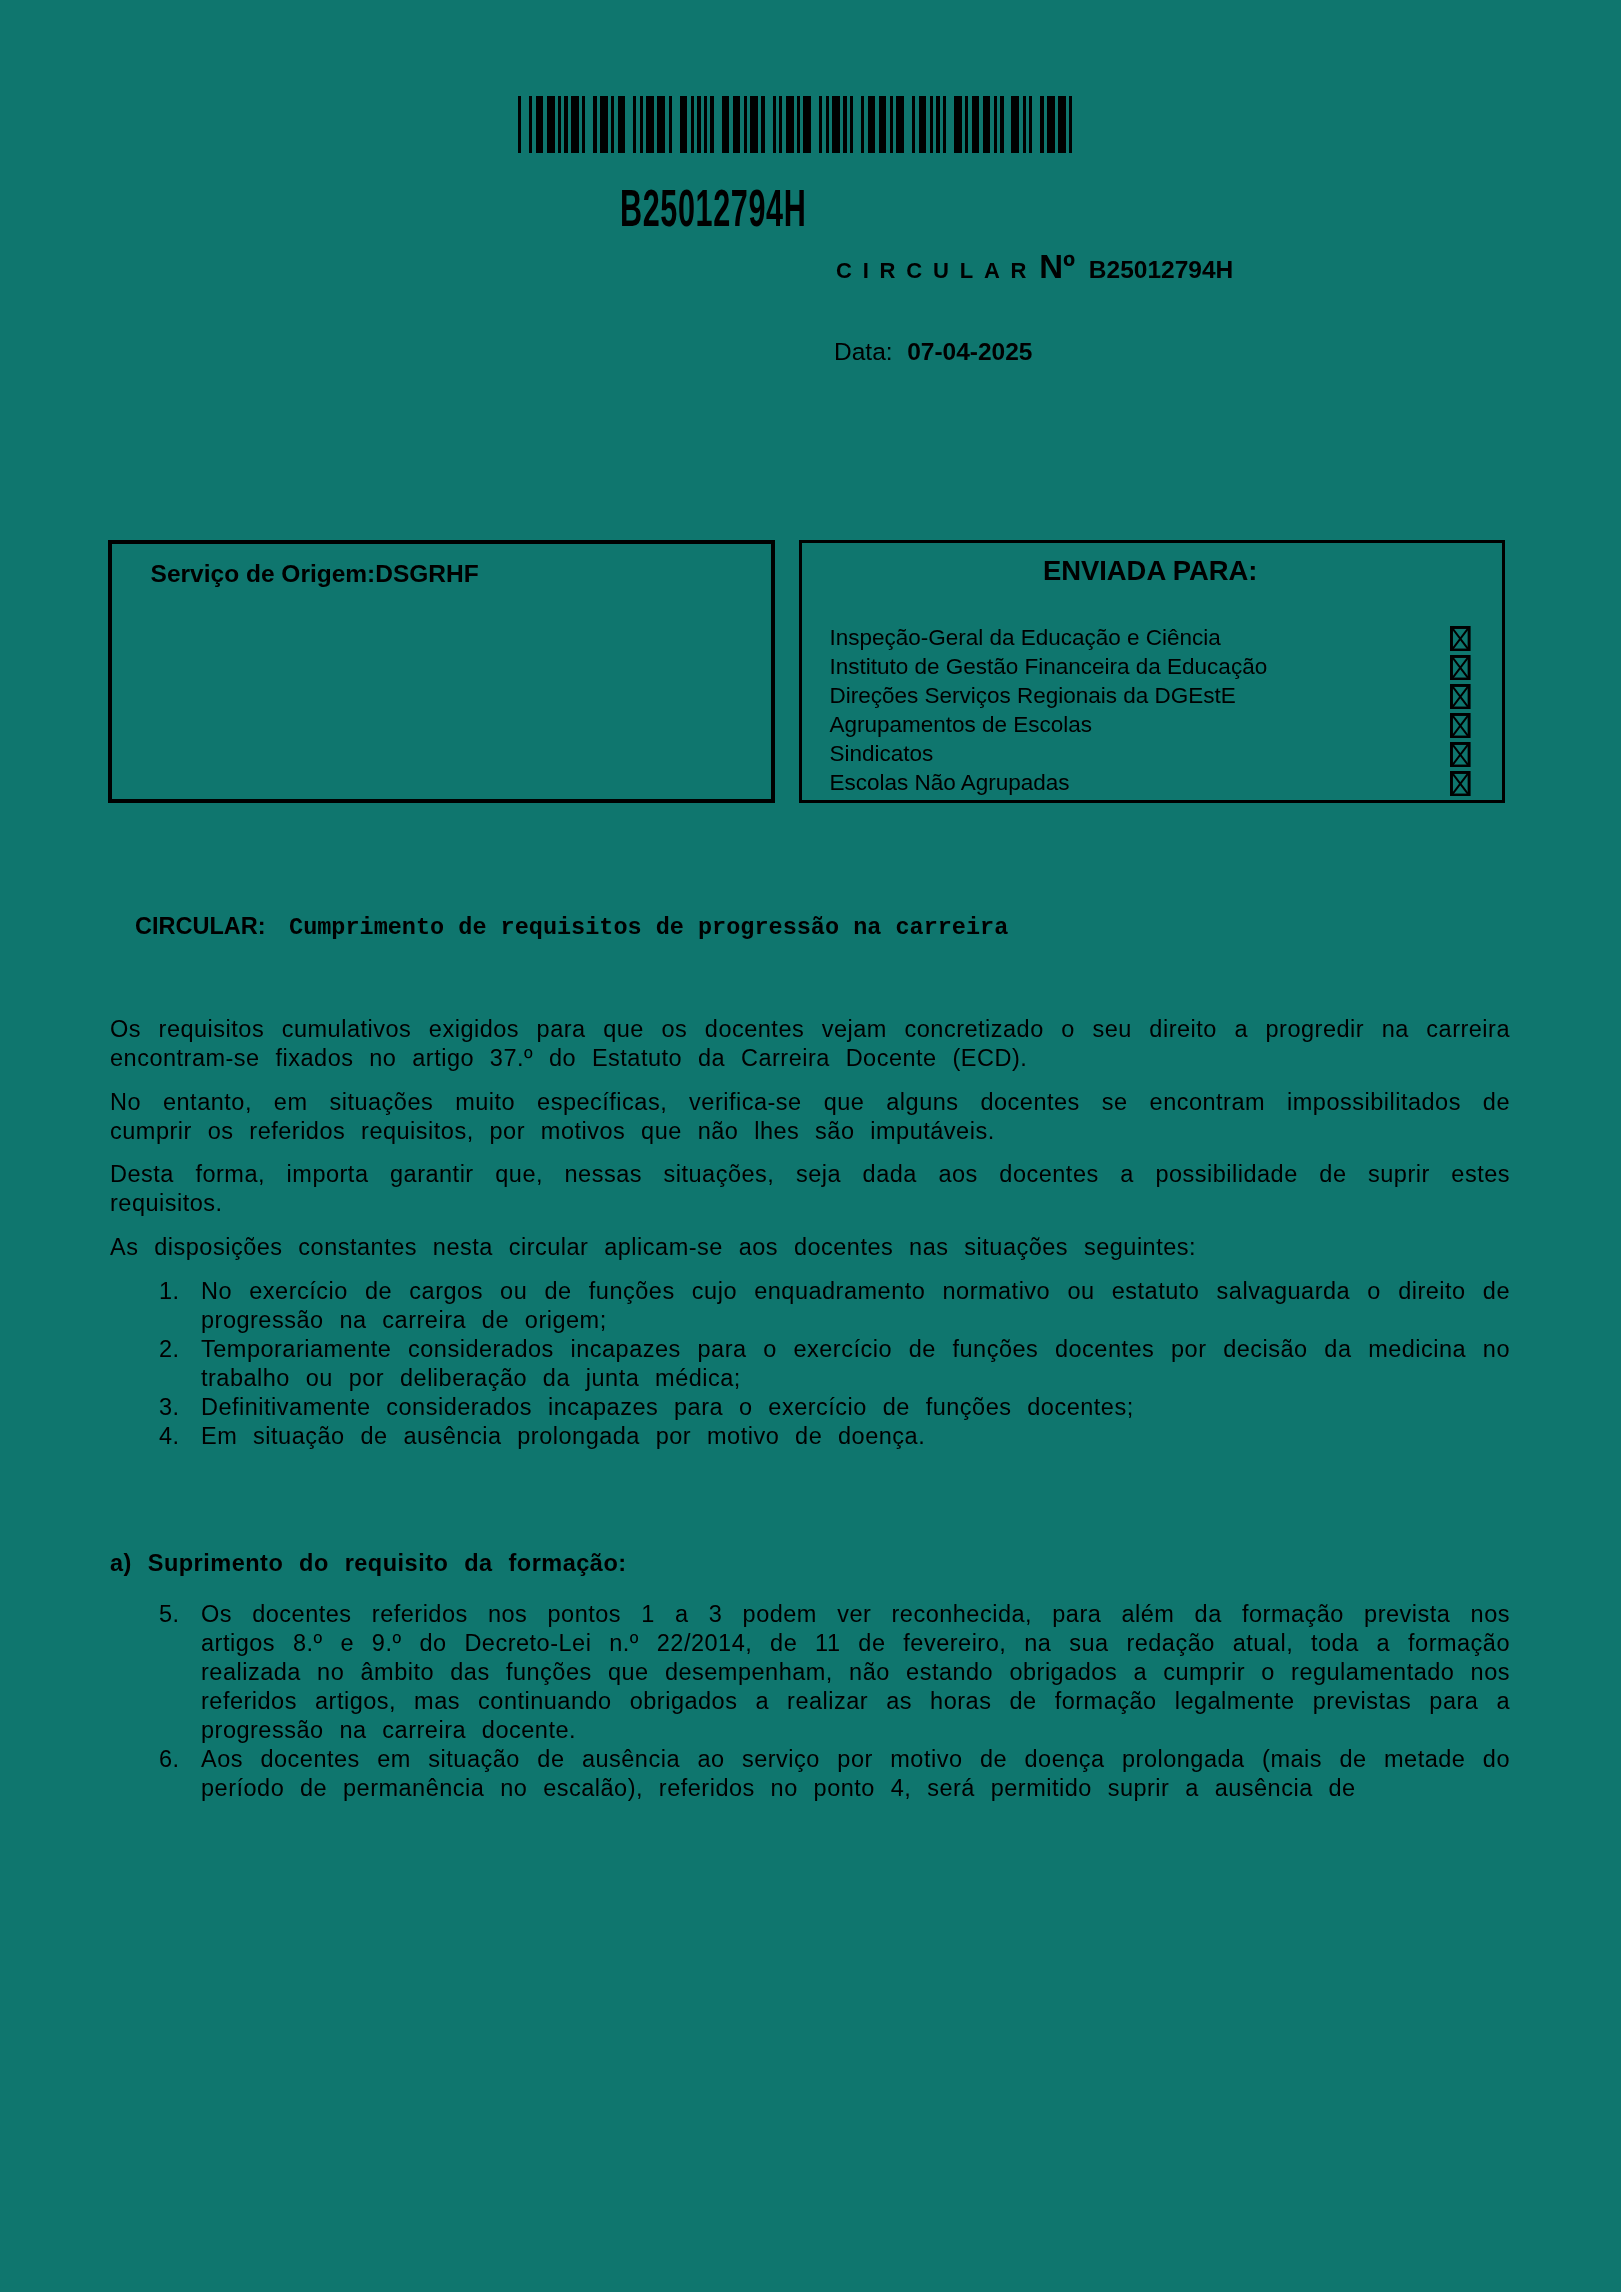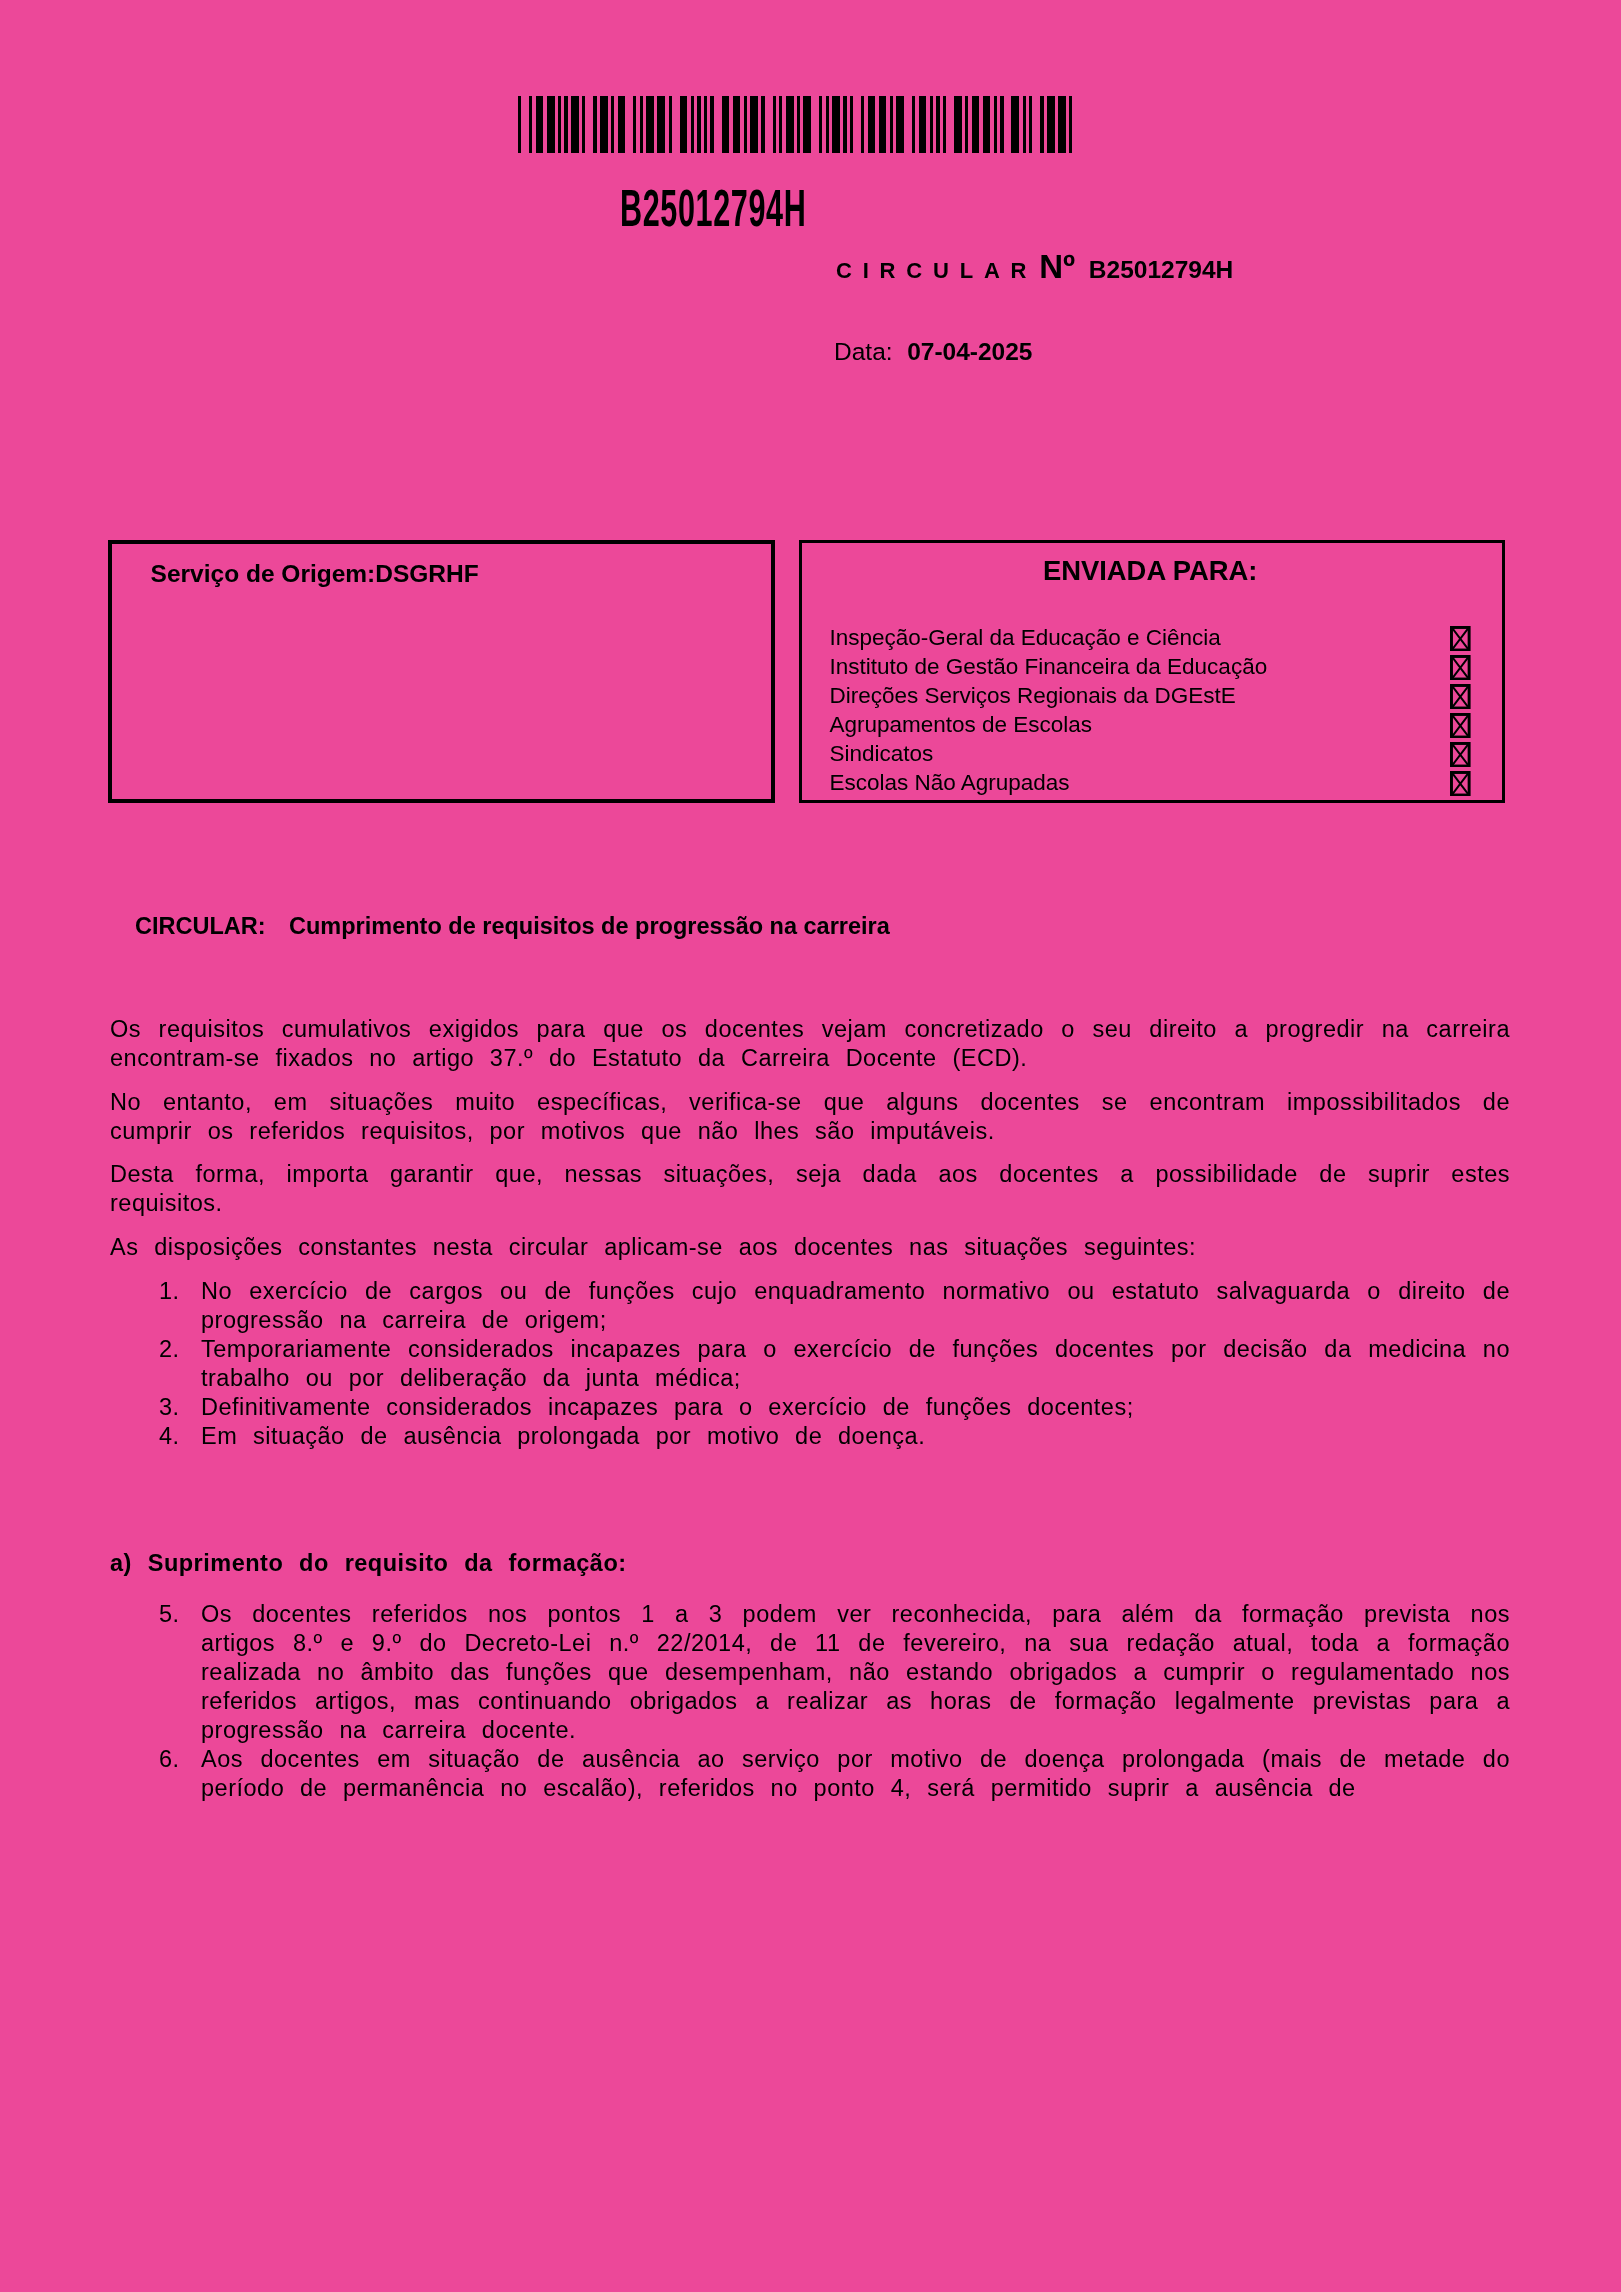--- a/index.html
+++ b/index.html
@@ -1,19 +1,19 @@
 <!DOCTYPE html>
 <html><head>
 <meta charset="utf-8">
 <style>
   html,body{margin:0;padding:0;background:#ffffff;}
   .page{
     position:relative;
     width:1621px;height:2293px;
-    background:#ec4899;color:#000;
+    background:#0f766e;color:#000;
     font-family:"Liberation Sans",sans-serif;
     overflow:hidden;
   }
   
   .barcode-block{position:absolute;left:518px;top:96px;}
   .bars{display:flex;height:57px;width:max-content;}
   .bars span{display:block;height:100%;flex:0 0 auto;}
   .bars .bar{background:#000;}
   .bars .gap{background:transparent;}
   .barcode-text{
@@ -39,21 +39,21 @@
     position:absolute;left:799px;top:540px;width:706px;height:263px;
     border:3.9px solid #000;box-sizing:border-box;
     padding:11.8px 31px 0 27.4px;
   }
   .enviada-title{text-align:center;font-size:27.4px;font-weight:bold;margin-bottom:37px;}
   .recipient-row{display:flex;align-items:center;justify-content:space-between;height:29px;}
   .recipient-label{font-size:22.5px;white-space:nowrap;}
   .checkbox{display:inline-flex;width:20.6px;height:25.5px;flex:0 0 auto;}
   
   .subject-line{position:absolute;left:135px;top:913px;font-size:23.5px;font-weight:bold;white-space:nowrap;}
-  .subject-text{margin-left:23.5px;}
+  .subject-text{margin-left:23.5px;font-family:Liberation Mono, monospace;}
   
   .body-text{
     position:absolute;left:110px;top:1015px;width:1400px;
     font-size:23.5px;line-height:29px;
     text-align:justify;
     letter-spacing:0.5px;word-spacing:8.8px;
     hyphens:none;
   }
   .body-text p{margin:0 0 14.7px 0;}
   .olist{margin:0;}

